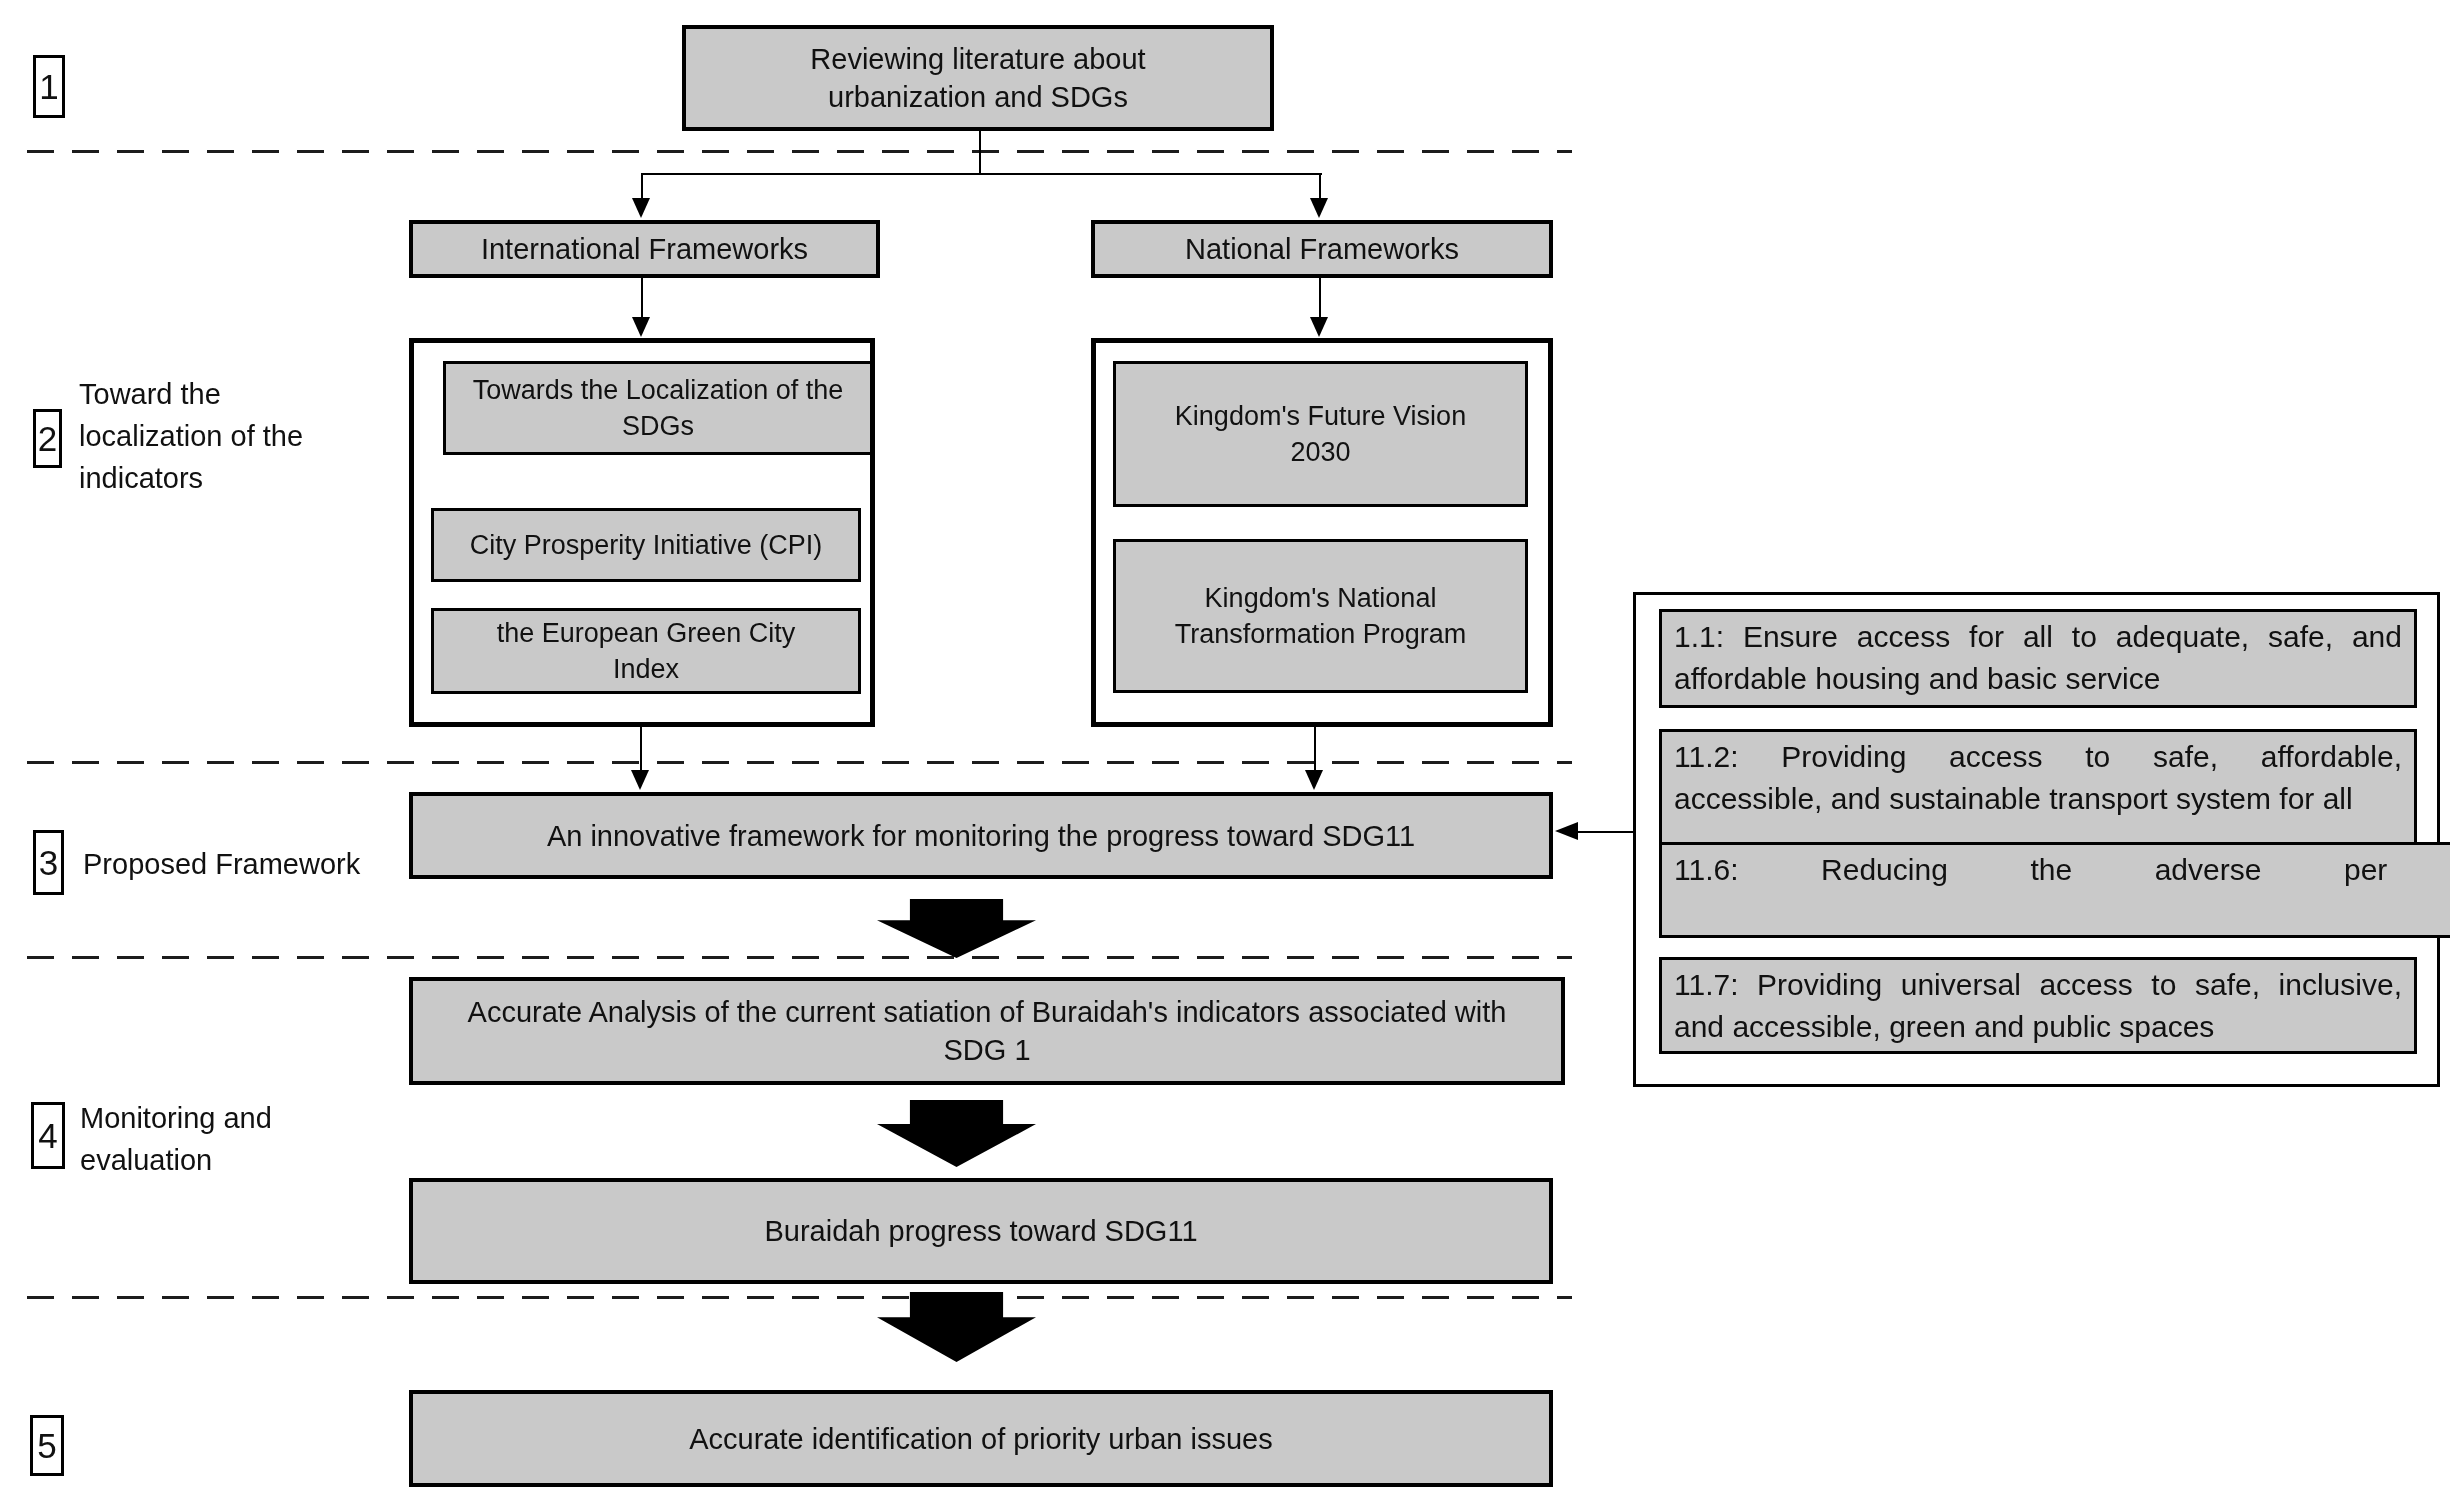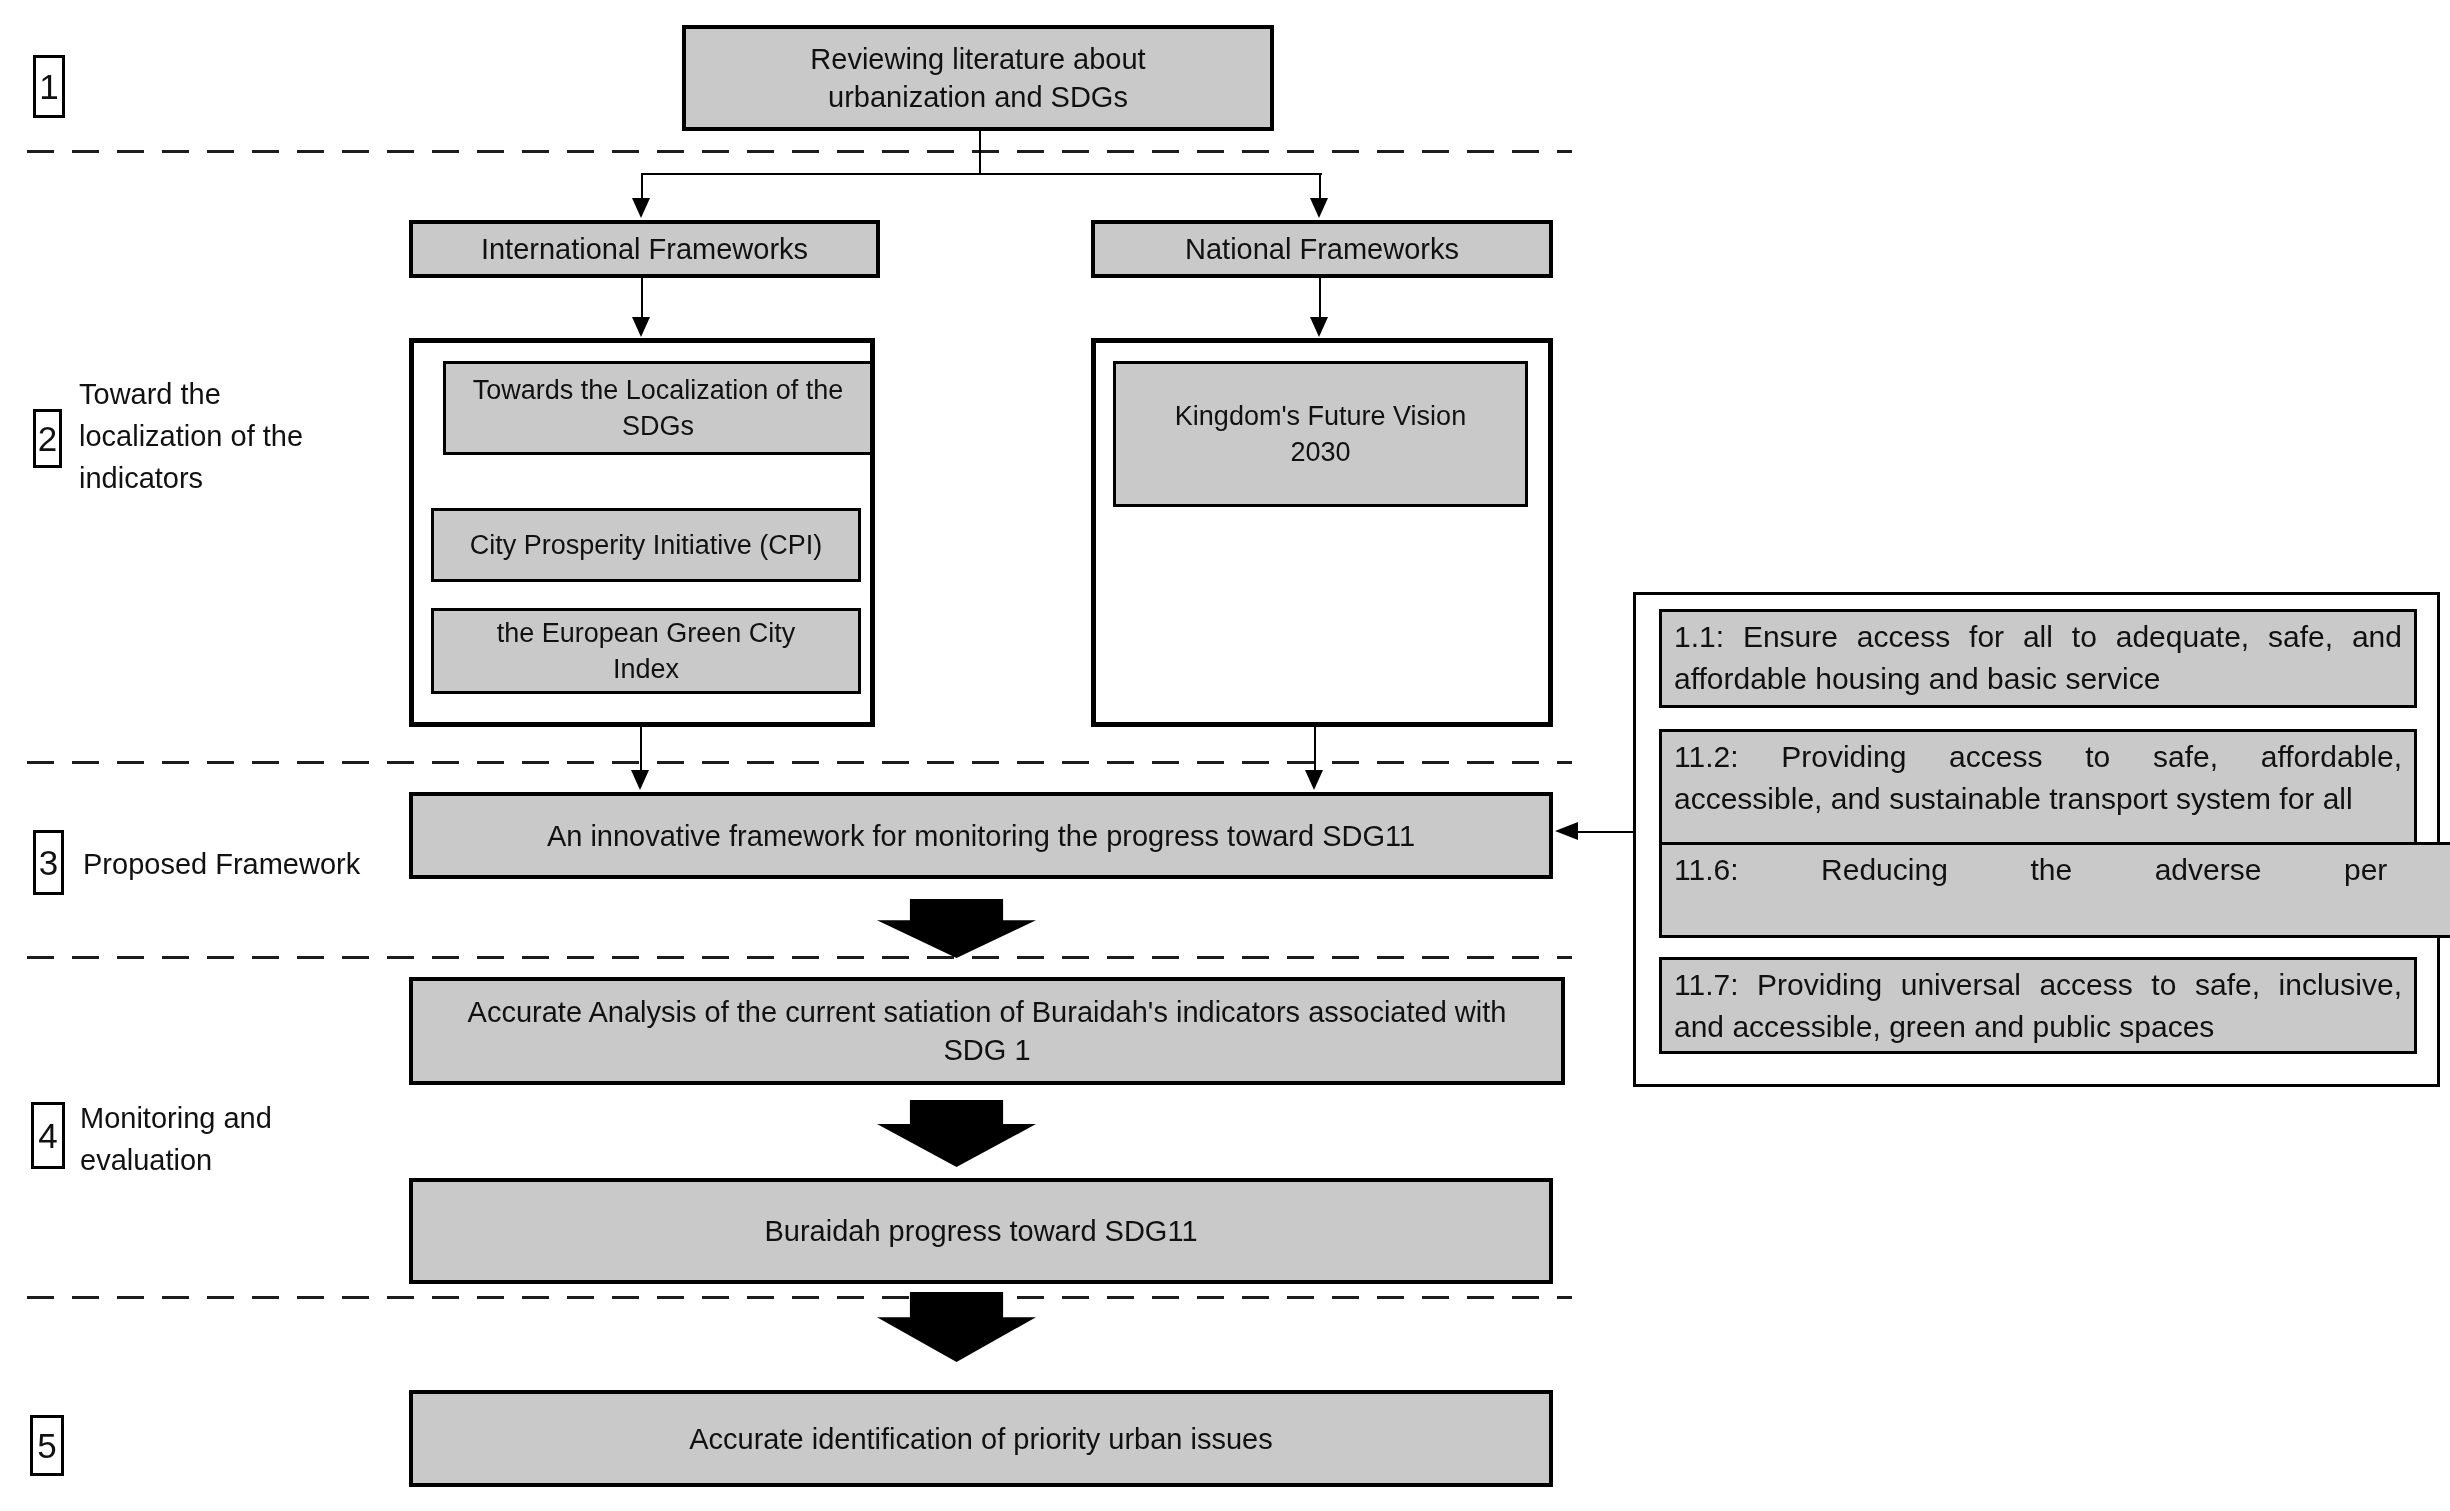--- a/index.html
+++ b/index.html
@@ -95,20 +95,21 @@
   <div class="vline" style="left:1319px;top:278px;height:42px;"></div>
   <div class="ahead-down" style="left:1310px;top:317px;"></div>
 
   <div class="wbox" style="left:409px;top:338px;width:466px;height:389px;"></div>
   <div class="gbox thin" style="left:431px;top:361px;width:430px;height:94px;padding:0 21px;margin-left:12px;">Towards the Localization of the SDGs</div>
   <div class="gbox thin" style="left:431px;top:508px;width:430px;height:74px;">City Prosperity Initiative (CPI)</div>
   <div class="gbox thin" style="left:431px;top:608px;width:430px;height:86px;padding:0 45px;">the European Green City Index</div>
 
   <div class="wbox" style="left:1091px;top:338px;width:462px;height:389px;"></div>
   <div class="gbox thin" style="left:1113px;top:361px;width:415px;height:146px;padding:0 39px;">Kingdom's Future Vision 2030</div>
+  <div class="gbox thin" style="left:1113px;top:539px;width:415px;height:154px;padding:0 39px;">Kingdom's National Transformation Program</div>
 
   <div class="vline" style="left:640px;top:727px;height:45px;"></div>
   <div class="ahead-down" style="left:631px;top:770px;"></div>
   <div class="vline" style="left:1314px;top:727px;height:45px;"></div>
   <div class="ahead-down" style="left:1305px;top:770px;"></div>
 
   <div class="gbox" style="left:409px;top:792px;width:1144px;height:87px;">An innovative framework for monitoring the progress toward SDG11</div>
 
   <div class="hline" style="left:1576px;top:831px;width:59px;"></div>
   <div class="ahead-left" style="left:1555px;top:822px;"></div>

